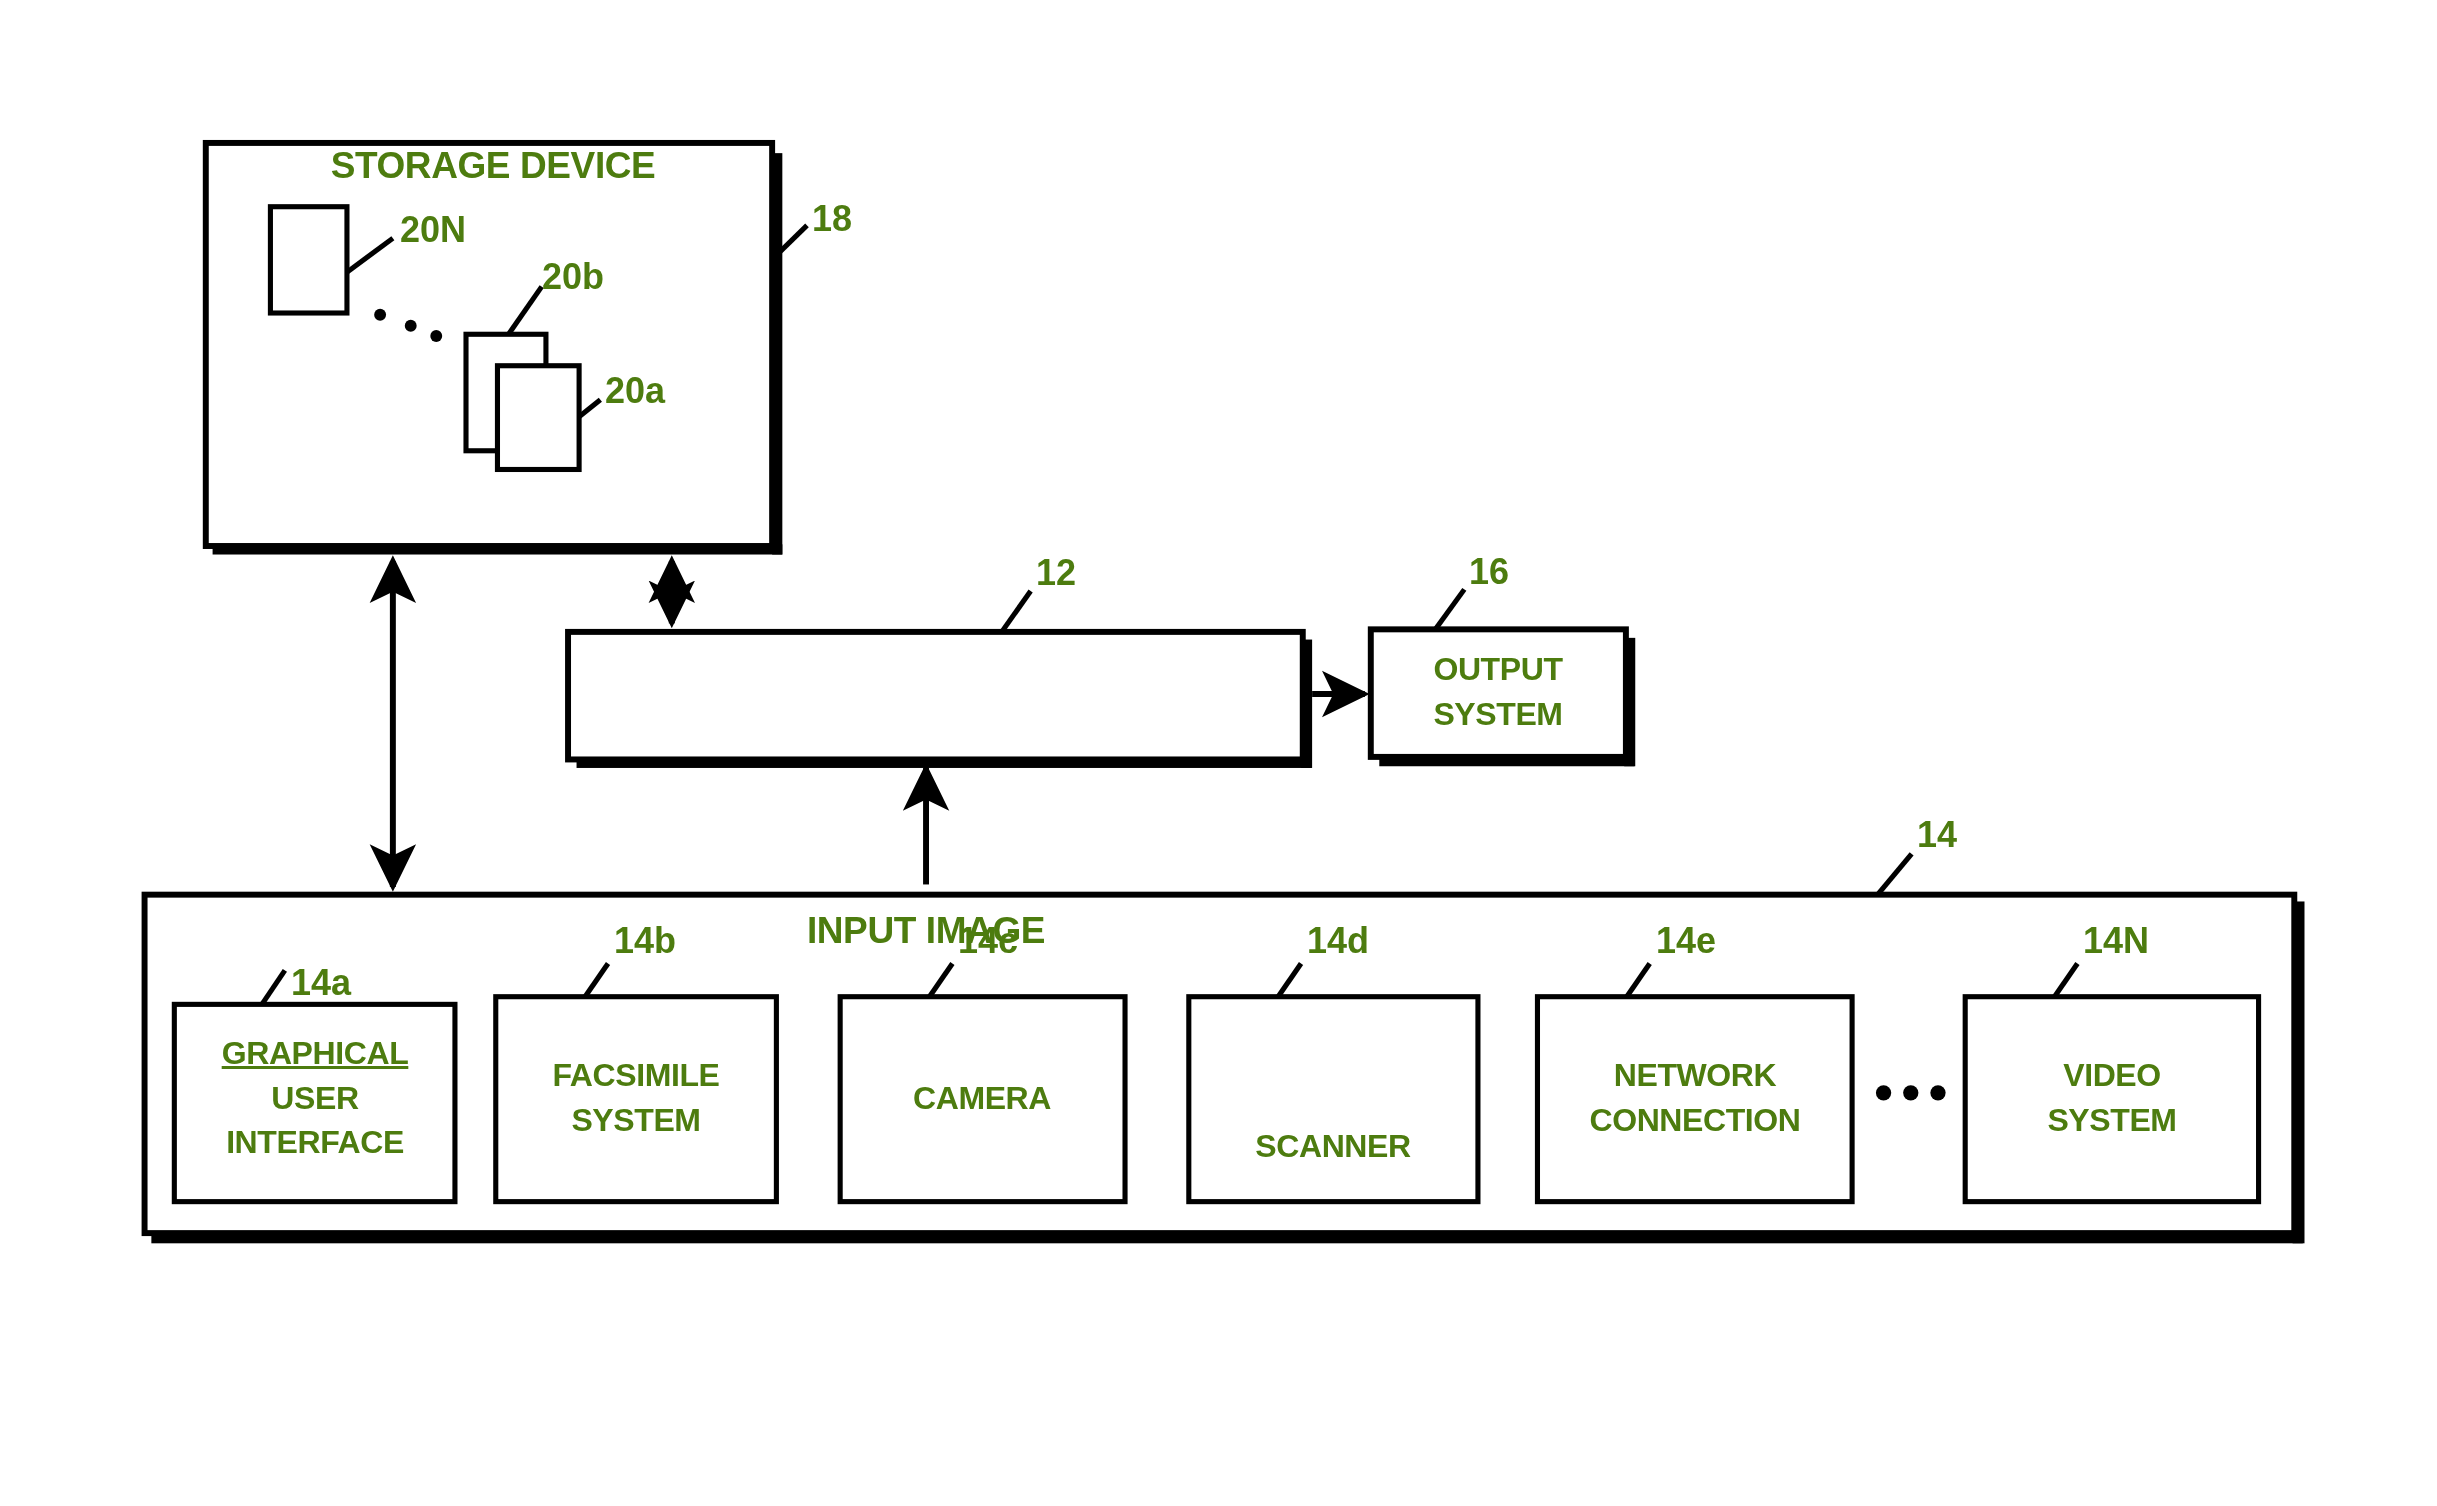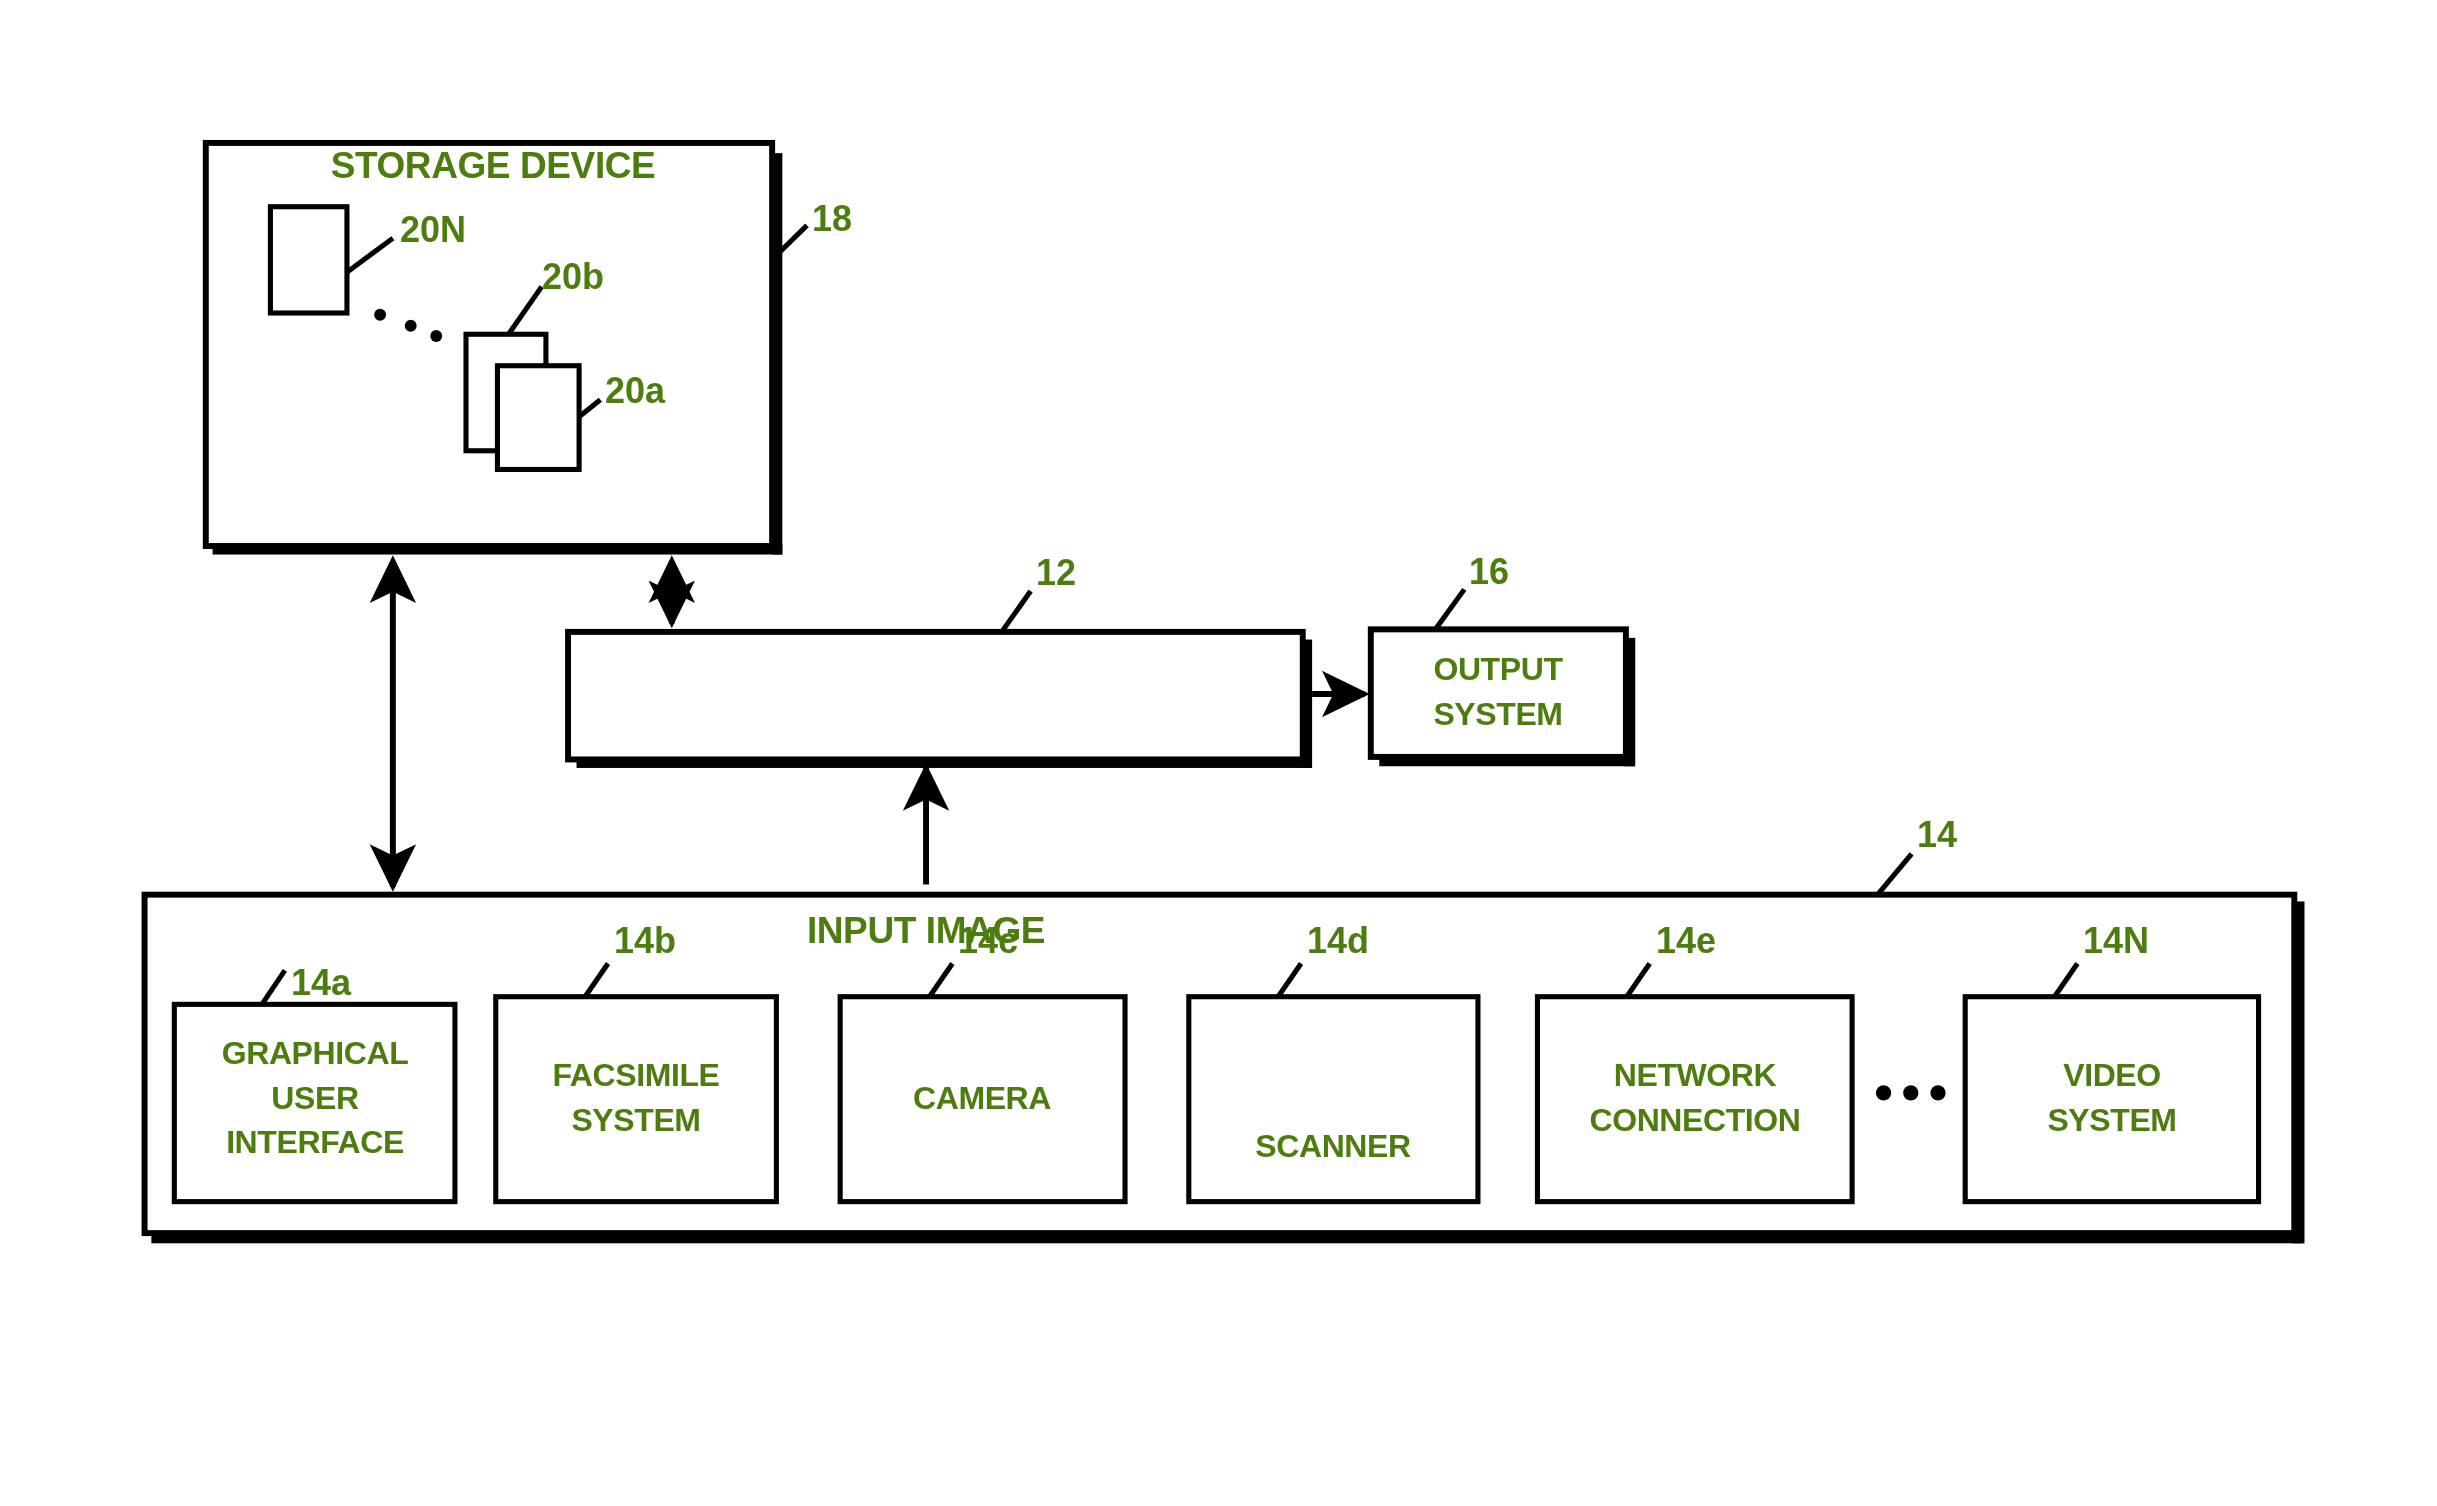--- a/index.html
+++ b/index.html
@@ -175,21 +175,21 @@
   <div class="txt biglabel ctr" style="left:926px; top:912px;">INPUT IMAGE</div>
   <div class="txt reflabel" style="left:1917px; top:816px;">14</div>
 
   <div class="txt reflabel" style="left:291px; top:964px;">14a</div>
   <div class="txt reflabel" style="left:614px; top:922px;">14b</div>
   <div class="txt reflabel" style="left:958px; top:922px;">14c</div>
   <div class="txt reflabel" style="left:1307px; top:922px;">14d</div>
   <div class="txt reflabel" style="left:1656px; top:922px;">14e</div>
   <div class="txt reflabel" style="left:2083px; top:922px;text-align:center;">14N</div>
 
-  <div class="txt boxlabel ctr" style="left:315px; top:1037px;">GRAPHICAL</div>
+  <div class="txt boxlabel ctr" style="left:315px; top:1037px;text-decoration:underline;">GRAPHICAL</div>
   <div class="txt boxlabel ctr" style="left:315px; top:1082px;">USER</div>
   <div class="txt boxlabel ctr" style="left:315px; top:1126px;">INTERFACE</div>
 
   <div class="txt boxlabel ctr" style="left:636px; top:1059px;">FACSIMILE</div>
   <div class="txt boxlabel ctr" style="left:636px; top:1104px;">SYSTEM</div>
 
   <div class="txt boxlabel ctr" style="left:982px; top:1082px;">CAMERA</div>
 
   <div class="txt boxlabel ctr" style="left:1333px; top:1082px;margin-top:48px;">SCANNER</div>
 

